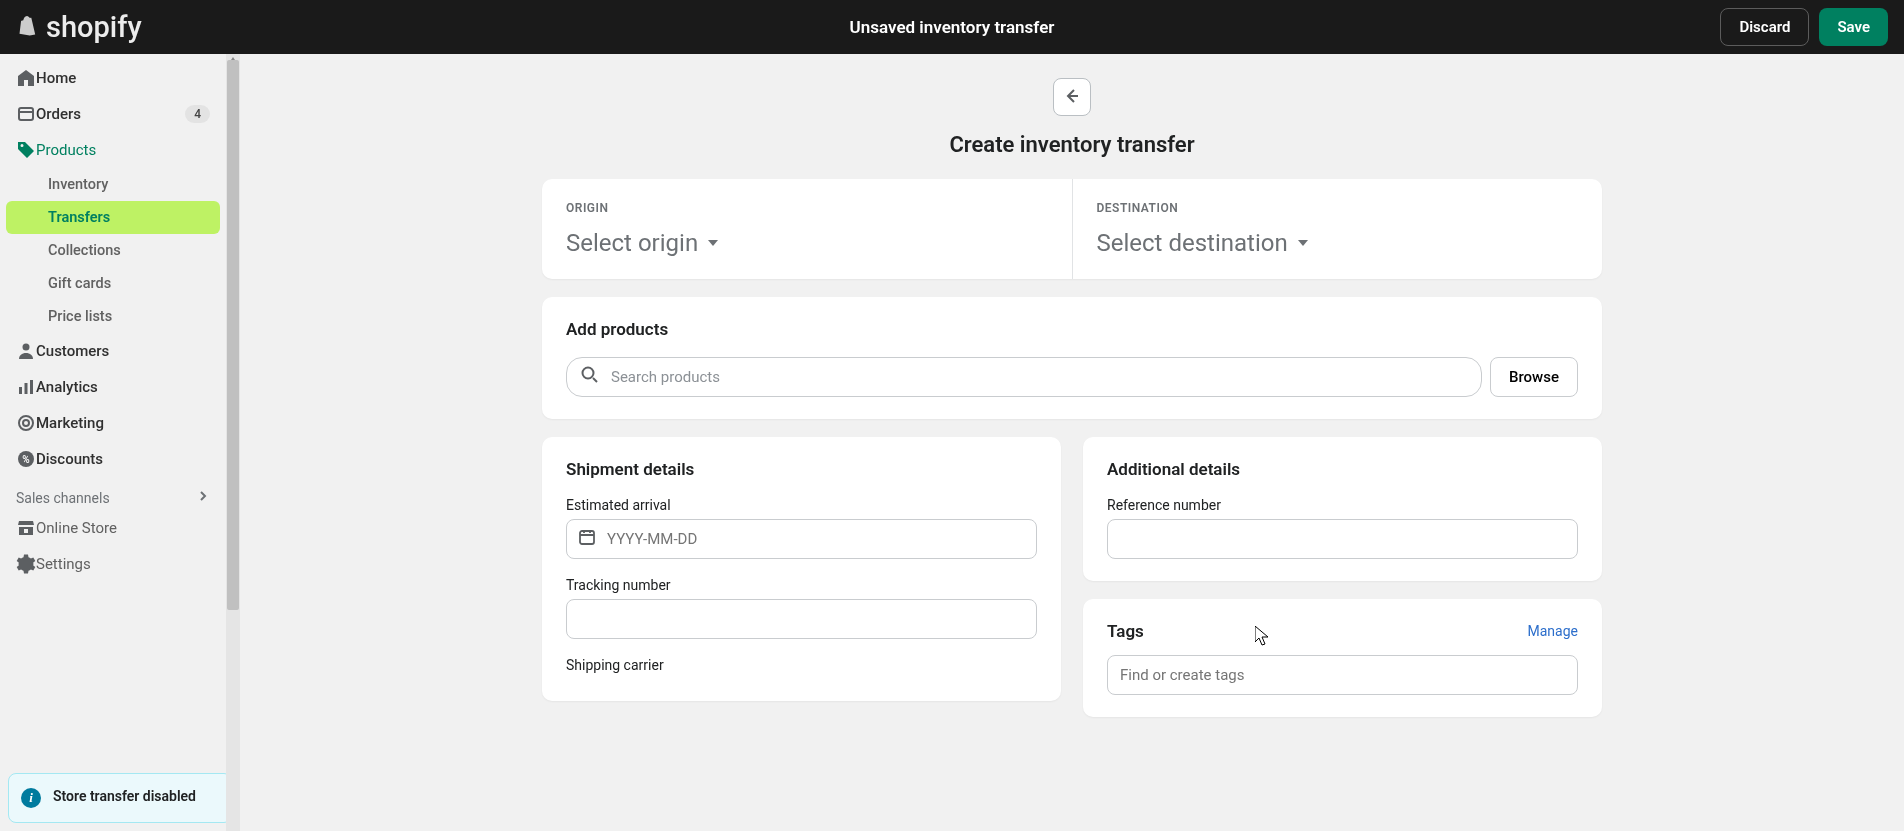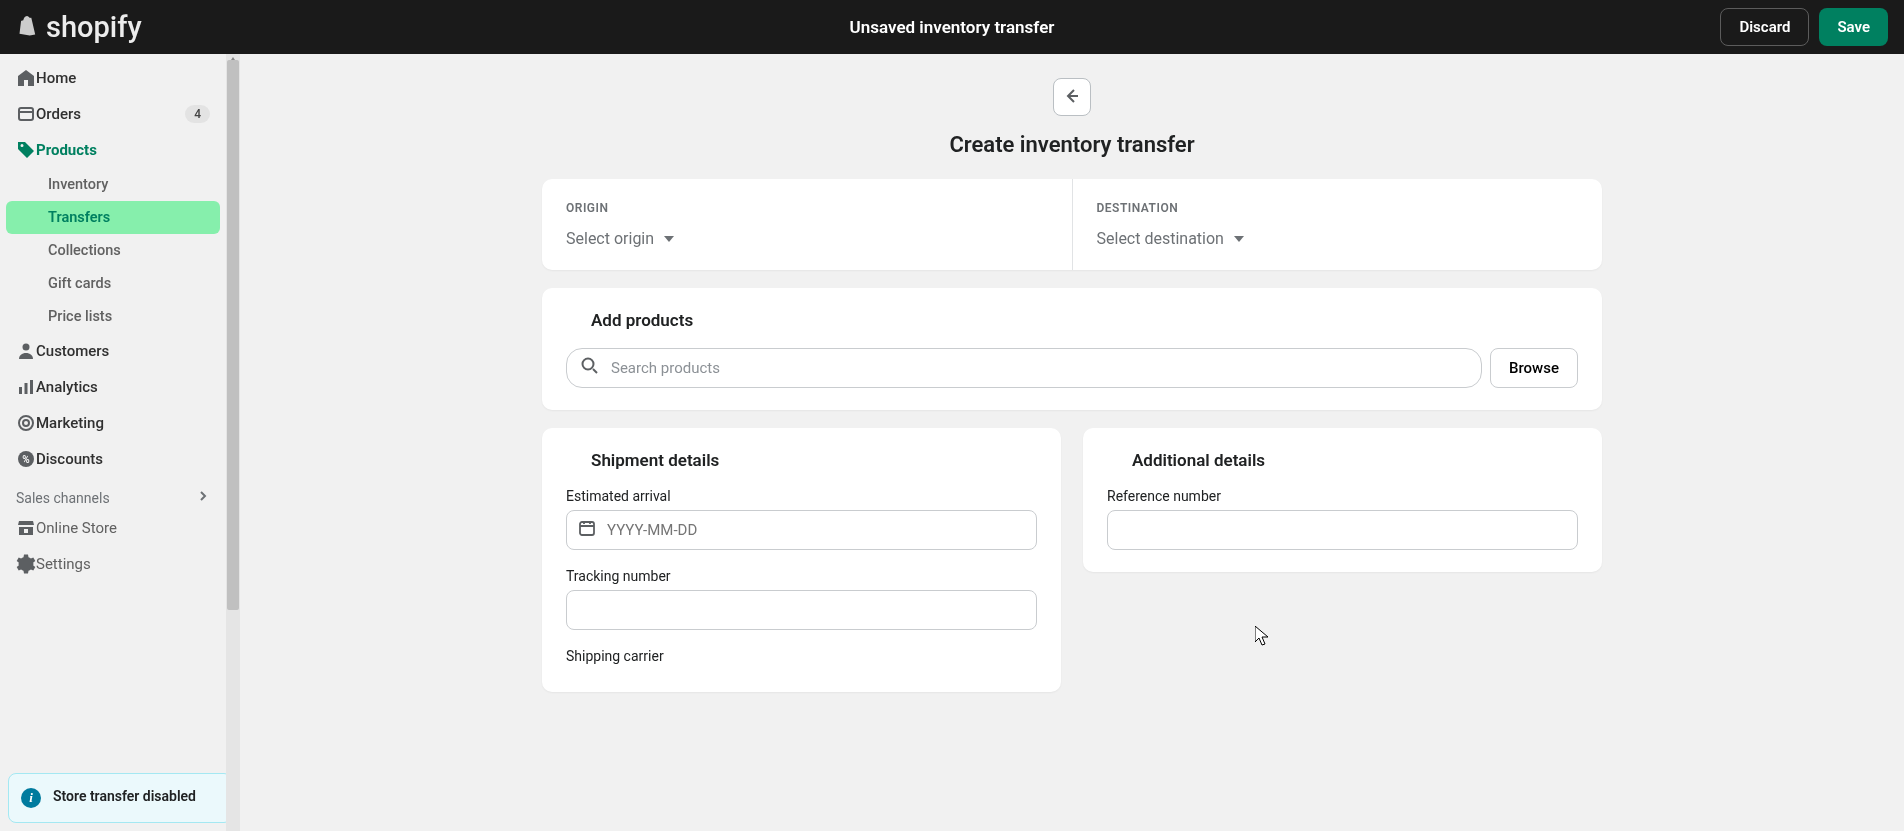--- a/index.html
+++ b/index.html
@@ -20,45 +20,45 @@
 
 .layout { display: flex; height: calc(100vh - 54px); }
 
 .sidebar { width: 240px; background: #f1f1f1; display: flex; flex-direction: column; overflow-y: auto; border-right: none; position: relative; }
 .sidebar-scroll-track { position: absolute; right: 0; top: 0; width: 14px; height: 100%; background: #e5e5e5; }
 .sidebar-scroll-thumb { position: absolute; left: 1px; top: 6px; width: 12px; height: 550px; background: #c0c0c0; border-radius: 2px; }
 .sidebar-scroll-up { position: absolute; top: 0; left: 0; width: 14px; height: 12px; display:flex; align-items:center; justify-content:center; }
 .nav-item { display: flex; align-items: center; gap: 0; padding: 8px 16px; cursor: pointer; font-size: 15px; color: #303030; font-weight: 500; }
 .nav-item.secondary { color: #616161; font-weight: 400; }
 .nav-item.sub { padding-left: 48px; font-size: 14.5px; color: #616161; }
-.nav-item.sub.active { background: #86efac; color: #008060; font-weight: 600; border-radius: 6px; margin: 0 6px; padding-left: 42px; }
-.nav-item.active-parent { color: #008060; font-weight: 700; }
+.nav-item.sub.active { background: #bef264; color: #008060; font-weight: 600; border-radius: 6px; margin: 0 6px; padding-left: 42px; }
+.nav-item.active-parent { color: #008060; font-weight: 400; }
 .nav-icon { width: 20px; height: 20px; display: inline-flex; align-items: center; justify-content: center; flex-shrink: 0; }
 .badge { margin-left: auto; background: #e3e3e3; color: #444; font-size: 12px; padding: 2px 9px; border-radius: 10px; font-weight: 500; }
 .sales-channels { display: flex; align-items: center; justify-content: space-between; padding: 12px 16px 4px; font-size: 14px; color: #6d7175; }
 .alert-box { margin: 8px; padding: 14px 12px; background: #ebf9fc; border: 1px solid #a4e8f2; border-radius: 8px; display: flex; gap: 12px; font-size: 14px; color: #202223; font-weight: 600; position: absolute; bottom: 0; left: 0; right: 0; }
 .alert-icon { width: 20px; height: 20px; background: #007b9e; border-radius: 50%; color: #fff; display: flex; align-items: center; justify-content: center; font-size: 13px; font-weight: bold; flex-shrink: 0; font-family: Georgia, serif; font-style: italic; }
 
 .main { flex: 1; overflow-y: auto; background: #f1f1f1; }
 .content { max-width: 1060px; margin: 0 auto; padding: 24px 0 40px; }
 .page-header { display: flex; align-items: center; gap: 16px; margin-bottom: 22px; padding: 0 2px; flex-direction: column; }
 .back-btn { width: 38px; height: 38px; border: 1px solid #babfc3; border-radius: 8px; background: #fff; display: flex; align-items: center; justify-content: center; cursor: pointer; }
 .page-title { font-size: 22px; font-weight: 600; color: #202223; }
 
 .card { background: #fff; border-radius: 10px; box-shadow: 0 1px 2px rgba(0,0,0,0.05); }
 
 .origin-dest { display: flex; margin-bottom: 18px; }
 .od-half { flex: 1; padding: 22px 24px; }
 .od-half:first-child { border-right: 1px solid #e1e3e5; }
 .od-label { font-size: 12px; font-weight: 600; color: #6d7175; letter-spacing: 0.5px; margin-bottom: 14px; }
-.od-select { font-size: 16px; color: #6d7175; display: flex; align-items: center; gap: 10px; cursor: pointer; }
+.od-select { font-size: 24px; color: #6d7175; display: flex; align-items: center; gap: 10px; cursor: pointer; }
 .caret-down { width: 0; height: 0; border-left: 5px solid transparent; border-right: 5px solid transparent; border-top: 6px solid #6d7175; }
 
 .products-card { padding: 22px 24px; margin-bottom: 18px; }
-.section-title { font-size: 17px; font-weight: 600; margin-bottom: 18px; color: #202223; margin-left: 25px; }
+.section-title { font-size: 17px; font-weight: 600; margin-bottom: 18px; color: #202223; }
 .search-row { display: flex; gap: 8px; }
 .search-wrap { flex: 1; position: relative; }
 .search-input { width: 100%; padding: 10px 14px 10px 44px; border: 1px solid #c9cccf; border-radius: 16px; font-size: 15px; }
 .search-input::placeholder { color: #8c9196; }
 .search-icon-pos { position: absolute; left: 14px; top: 50%; transform: translateY(-50%); color: #5c5f62; }
 .browse-btn { padding: 10px 18px; border: 1px solid #c9cccf; border-radius: 8px; background: #fff; font-size: 15px; cursor: pointer; font-weight: 500; }
 
 .two-col { display: flex; gap: 22px; }
 .col-left { flex: 1; }
 .col-right { flex: 1; }
@@ -278,20 +278,27 @@
           </div>
         </div>
         <div class="col-right">
           <div class="card detail-card">
             <div class="section-title">Additional details</div>
             <div class="field" style="margin-bottom:0;">
               <label class="field-label">Reference number</label>
               <input class="field-input" style="">
             </div>
           </div>
+          <div class="card tags-card">
+            <div class="tags-header">
+              <div class="section-title" style="margin-bottom:0;">Tags</div>
+              <a class="manage-link">Manage</a>
+            </div>
+            <input class="field-input" placeholder="Find or create tags" style="">
+          </div>
         </div>
       </div>
     </div>
   </main>
 </div>
 
 <div class="cursor-pointer">
   <svg width="16" height="20" viewBox="0 0 16 20">
       <path d="M0 0l0 16 4-4 3 7 3-1-3-7 6 0z" fill="#fff" stroke="#000" stroke-width="1"></path>
     </svg>

